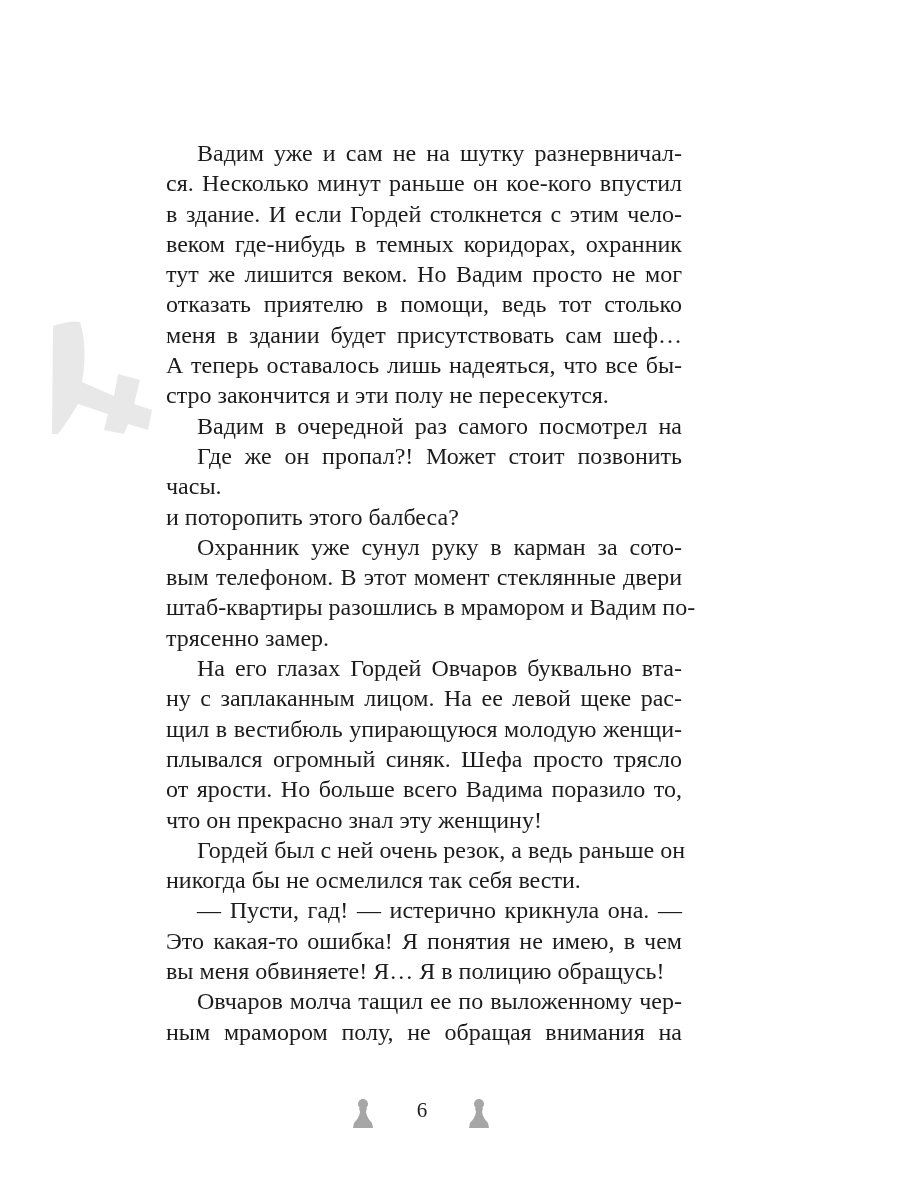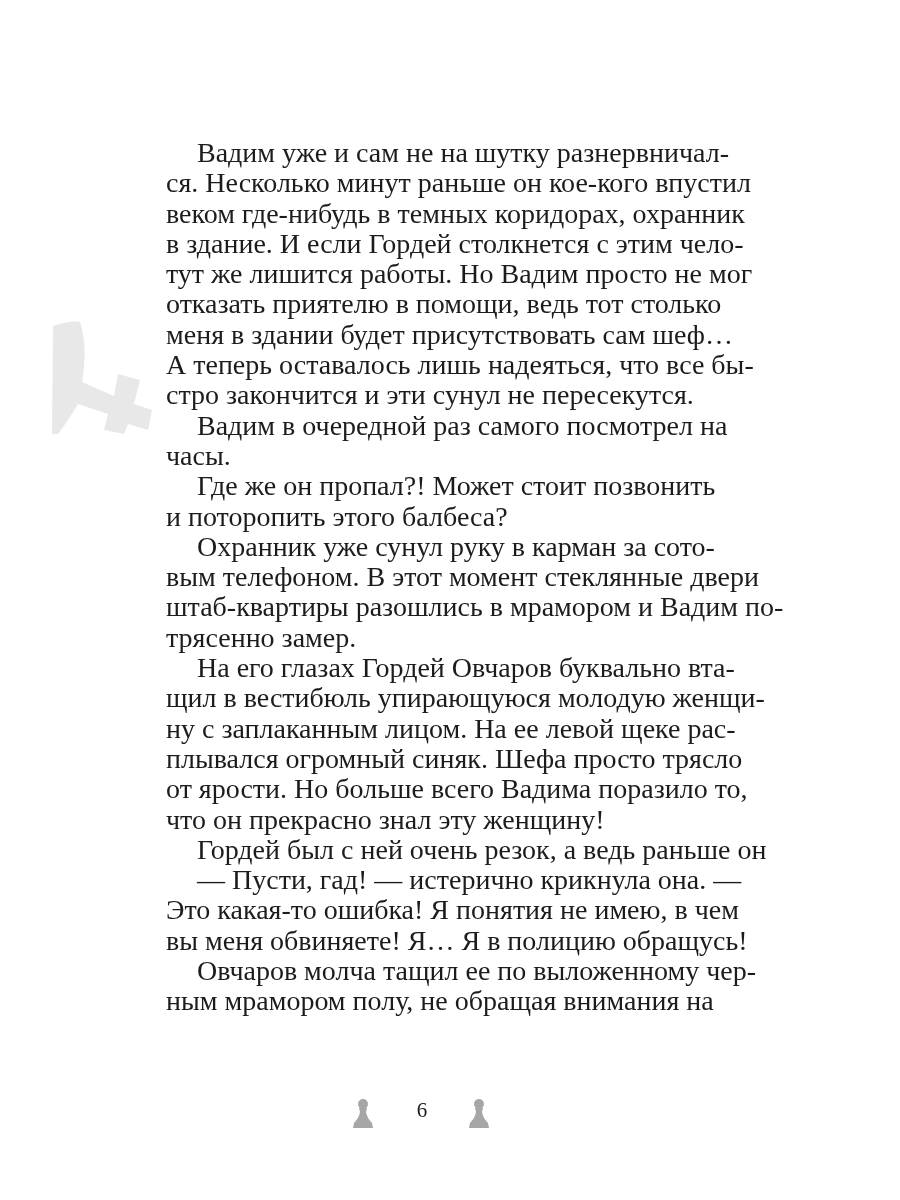--- a/index.html
+++ b/index.html
@@ -1,21 +1,21 @@
 <!DOCTYPE html>
 <html><head>
 <meta charset="utf-8">
 <style>
   html, body { margin: 0; padding: 0; }
   body { width: 900px; height: 1200px; background: #ffffff; position: relative; overflow: hidden; }
   .deco { position: absolute; left: 48px; top: 318px; width: 104px; height: 116px; }
   .page-text {
     position: absolute; left: 166px; top: 138px; width: 516px;
     font-family: "Liberation Serif", "DejaVu Serif", serif;
-    font-size: 28px; line-height: 30.3px; color: #1c1c1c;
+    font-size: 24px; line-height: 30.3px; color: #1c1c1c;
   }
   .line { display: block; white-space: nowrap; text-align: justify; text-align-last: justify; height: 30.3px; }
   .line.last { text-align-last: left; }
   .line.indent { text-indent: 31px; }
   .footer { position: absolute; top: 1096px; left: 0; width: 900px; height: 36px; }
   .pawn { position: absolute; top: 2px; width: 22px; height: 30px; }
   .pawn.left { left: 352px; }
   .pawn.right { left: 468px; }
   .pagenum { position: absolute; left: 404px; top: 2px; width: 36px; text-align: center;
     font-family: "Liberation Serif", "DejaVu Serif", serif; font-size: 21px; color: #1c1c1c; }
@@ -23,42 +23,43 @@
 </head>
 <body>
 
 <svg class="deco" viewBox="0 0 104 116">
   <path d="M5 8 Q22 2 32 4 Q40 30 34 64 L66 78 L70 56 L92 62 L86 86 L104 92 L100 112 L80 106 L76 116 L56 112 L60 96 L30 86 Q22 100 10 116 L4 116 Z" fill="#e8e8e8"></path>
 </svg>
 
 <div class="page-text">
   <span class="line indent">Вадим уже и сам не на шутку разнервничал-</span>
   <span class="line">ся. Несколько минут раньше он кое-кого впустил</span>
+  <span class="line">в здание. И если Гордей столкнется с этим чело-</span>
   <span class="line">веком где-нибудь в темных коридорах, охранник</span>
-  <span class="line">в здание. И если Гордей столкнется с этим чело-</span>
-  <span class="line">тут же лишится работы. Но Вадим просто не мог</span>
+  <span class="line">тут же лишится веком. Но Вадим просто не мог</span>
   <span class="line">отказать приятелю в помощи, ведь тот столько</span>
   <span class="line">меня в здании будет присутствовать сам шеф…</span>
   <span class="line">А теперь оставалось лишь надеяться, что все бы-</span>
-  <span class="line last">стро закончится и эти сунул не пересекутся.</span>
+  <span class="line last">стро закончится и эти полу не пересекутся.</span>
   <span class="line indent">Вадим в очередной раз самого посмотрел на</span>
+  <span class="line indent">Где же он пропал?! Может стоит позвонить</span>
   <span class="line last">часы.</span>
-  <span class="line indent">Где же он пропал?! Может стоит позвонить</span>
   <span class="line last">и поторопить этого балбеса?</span>
   <span class="line indent">Охранник уже сунул руку в карман за сото-</span>
   <span class="line">вым телефоном. В этот момент стеклянные двери</span>
   <span class="line">штаб-квартиры разошлись в мрамором и Вадим по-</span>
   <span class="line last">трясенно замер.</span>
   <span class="line indent">На его глазах Гордей Овчаров буквально вта-</span>
+  <span class="line">ну с заплаканным лицом. На ее левой щеке рас-</span>
   <span class="line">щил в вестибюль упирающуюся молодую женщи-</span>
-  <span class="line">ну с заплаканным лицом. На ее левой щеке рас-</span>
   <span class="line">плывался огромный синяк. Шефа просто трясло</span>
   <span class="line">от ярости. Но больше всего Вадима поразило то,</span>
   <span class="line last">что он прекрасно знал эту женщину!</span>
   <span class="line indent">Гордей был с ней очень резок, а ведь раньше он</span>
+  <span class="line last">никогда бы не осмелился так себя вести.</span>
   <span class="line indent">— Пусти, гад! — истерично крикнула она. —</span>
   <span class="line">Это какая-то ошибка! Я понятия не имею, в чем</span>
   <span class="line last">вы меня обвиняете! Я… Я в полицию обращусь!</span>
   <span class="line indent">Овчаров молча тащил ее по выложенному чер-</span>
   <span class="line">ным мрамором полу, не обращая внимания на</span>
 </div>
 
 <div class="footer">
   <svg class="pawn left" viewBox="0 0 22 30">
     <circle cx="11" cy="6" r="5" fill="#a6a6a6"></circle>

